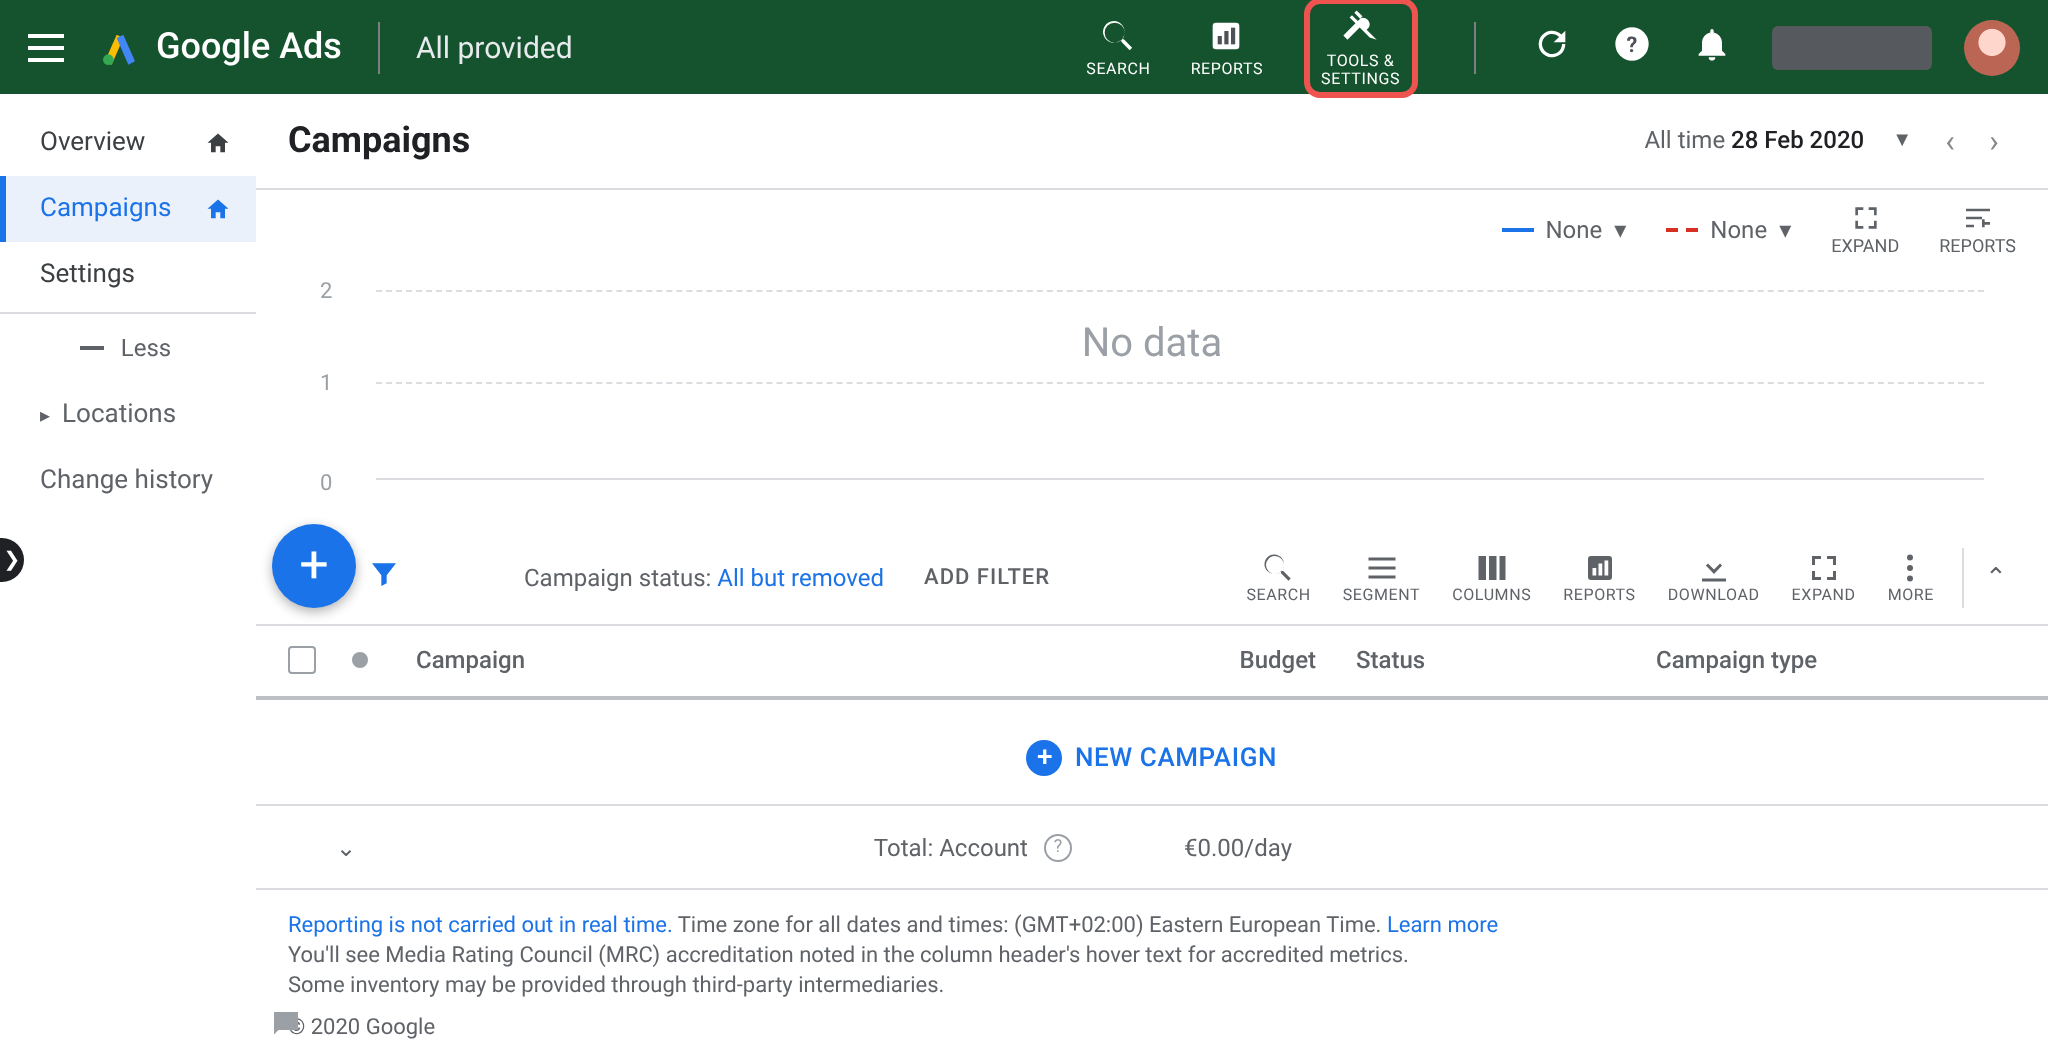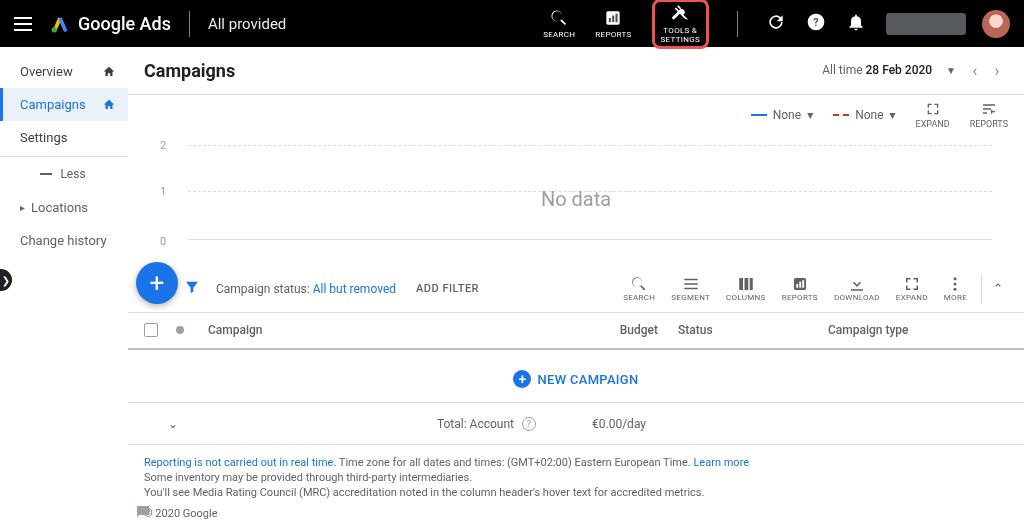--- a/index.html
+++ b/index.html
@@ -1,17 +1,17 @@
 <!DOCTYPE html>
 <html><head>
 <meta charset="utf-8">
 <style>
 * { box-sizing: border-box; margin: 0; padding: 0; font-family: Roboto, Arial, sans-serif; }
 body { width: 1024px; height: 525px; overflow: hidden; background: #fff; color: #3c4043; font-size: 13px; }
-.topbar { height: 47px; background: #000000; display: flex; align-items: center; color: #fff; padding: 0 14px; }
+.topbar { height: 47px; background: #14532d; display: flex; align-items: center; color: #fff; padding: 0 14px; }
 .topbar .menu-icon { width: 22px; height: 22px; cursor: pointer; position: relative; }
 .topbar .menu-icon::before, .topbar .menu-icon::after, .topbar .menu-icon span { content:""; display:block; height:2px; background:#fff; margin:4px 0; width:18px; }
 .topbar .logo { display:flex; align-items:center; margin-left:14px; font-size:18px; font-weight:500; gap:8px; }
 .topbar .logo-mark { display:flex; }
 .topbar .divider { width:1px; height:26px; background:#7c7f83; margin:0 18px; }
 .topbar .context { font-size:15px; font-weight:400; color:#e8eaed; }
 .topbar .spacer { flex:1; }
 .topbar .tool { display:flex; flex-direction:column; align-items:center; margin:0 10px; font-size:8px; letter-spacing:0.3px; line-height:9px; cursor:pointer; position: relative; }
 .topbar .tool svg { width:20px; height:20px; margin-bottom:2px; }
 .topbar .tool.highlight { border:3px solid #ef5350; border-radius:8px; padding:2px 6px 2px 6px; }
@@ -45,27 +45,27 @@
 .chartctrl .mini svg { width:16px; height:16px; margin-bottom:2px;}
 .chart { position:relative; height:120px; margin:0 32px 12px 32px; }
 .chart .ylab { position:absolute; left:0; font-size:11px; color:#9aa0a6;}
 .chart .y2 { top:4px;}
 .chart .y1 { top:50px;}
 .chart .y0 { top:100px;}
 .chart .grid { position:absolute; left:28px; right:0; border-top:1px dashed #dadce0;}
 .chart .g2 { top:10px;}
 .chart .g1 { top:56px;}
 .chart .g0 { top:104px; border-top:1px solid #dadce0;}
-.chart .nodata { position:absolute; left:0; right:0; top:52px; text-align:center; font-size:20px; color:#9aa0a6;}
+.chart .nodata { position:absolute; left:0; right:0; top:24px; text-align:center; font-size:20px; color:#9aa0a6;}
 .fab { position:absolute; left:8px; top:215px; width:42px; height:42px; border-radius:50%; background:#1a73e8; color:#fff; display:flex; align-items:center; justify-content:center; font-size:26px; box-shadow:0 2px 6px rgba(0,0,0,0.3); cursor:pointer;}
 .filterbar { display:flex; align-items:center; padding:8px 16px 8px 56px; border-bottom:1px solid #dadce0; position:relative;}
 .filterbar .funnel { color:#1a73e8; margin-right:16px; }
 .filterbar .funnel svg{width:16px;height:16px;}
 .filterbar .status { color:#1a73e8; font-size:12px; cursor:pointer;}
-.filterbar .status .plain { color:#5f6368;}
+.filterbar .status .plain { color:#5f6368;margin-left:46px;}
 .filterbar .addfilter { color:#5f6368; font-size:11px; font-weight:500; letter-spacing:0.5px; margin-left:20px; cursor:pointer;}
 .filterbar .spacer{flex:1;}
 .filterbar .tbl-tool { display:flex; flex-direction:column; align-items:center; font-size:8px; color:#5f6368; letter-spacing:0.3px; margin:0 8px; cursor:pointer;}
 .filterbar .tbl-tool svg{width:18px;height:18px; fill:#5f6368;}
 .filterbar .vdiv{width:1px;height:30px;background:#dadce0; margin:0 6px;}
 .filterbar .collapse{width:20px;height:20px;display:flex;align-items:center;justify-content:center;color:#5f6368;cursor:pointer;}
 .colhdr { display:flex; align-items:center; height:38px; border-bottom:2px solid #bdc1c6; padding:0 16px; font-size:12px; color:#5f6368; font-weight:500;}
 .colhdr .chk{width:14px;height:14px;border:1.5px solid #9aa0a6;border-radius:2px;margin-right:18px;cursor:pointer;}
 .colhdr .dot{width:8px;height:8px;border-radius:50%;background:#9aa0a6;margin-right:24px;}
 .colhdr .c-camp{flex:0 0 340px;}
@@ -311,21 +311,21 @@
       </div>
       <div class="bud">€0.00/day</div>
       <div style="flex:0 0 150px"></div>
       <div style="flex:1"></div>
     </div>
 
     <div class="footer">
       <div>
         <span class="lnk">Reporting is not carried out in real time.</span><span> Time zone for all dates and times: (GMT+02:00) Eastern European Time. </span><span class="lnk">Learn more</span>
       </div>
+      <div>You'll see Media Rating Council (MRC) accreditation noted in the column header's hover text for accredited metrics.</div>
       <div>Some inventory may be provided through third-party intermediaries.</div>
-      <div>You'll see Media Rating Council (MRC) accreditation noted in the column header's hover text for accredited metrics.</div>
       <div class="cpy">© 2020 Google</div>
     </div>
     <div class="feedback"><svg viewBox="0 0 24 24" fill="#9aa0a6">
           <path d="M4 4h16v12H7l-3 3z"></path>
         </svg></div>
   </div>
 </div>
 
 </body></html>

